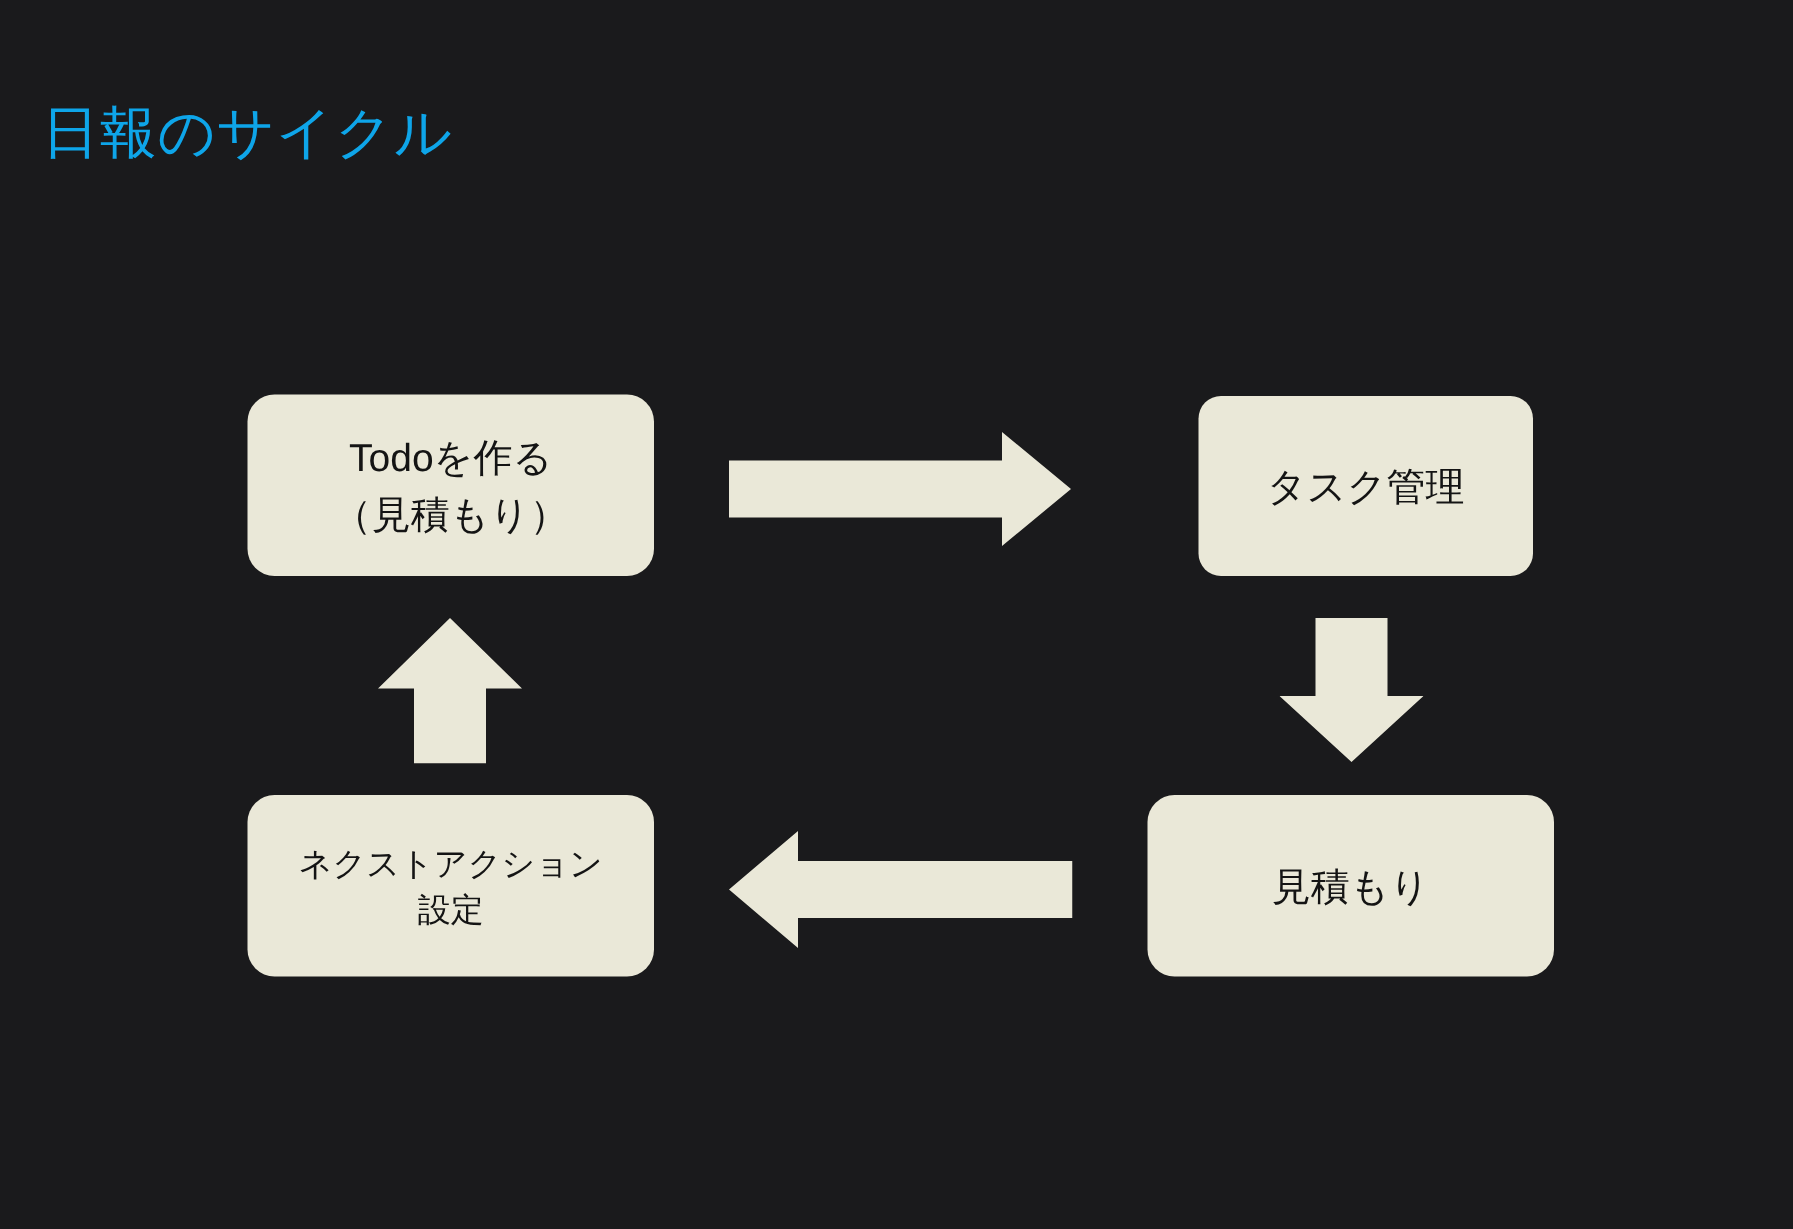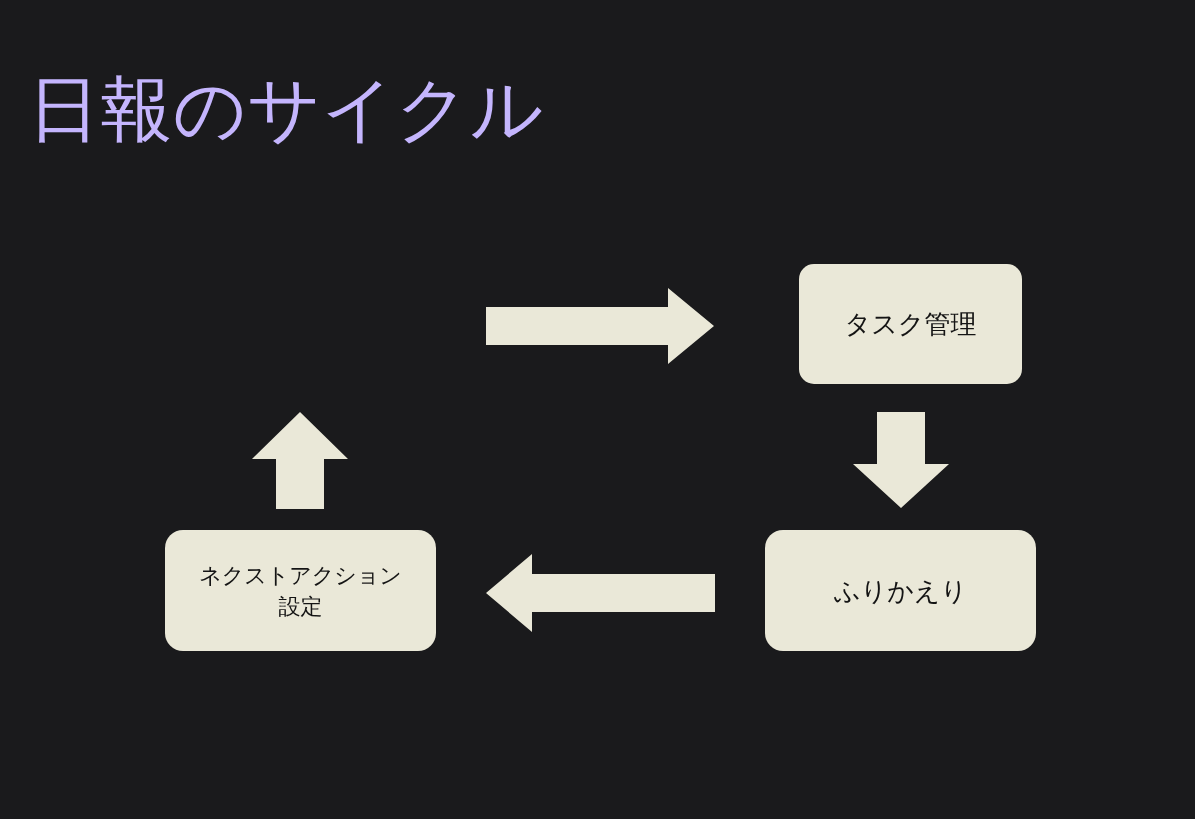--- a/index.html
+++ b/index.html
@@ -14,23 +14,23 @@
     position: relative;
     width: 1195px;
     height: 819px;
     background: #1a1a1c;
     overflow: hidden;
   }
   #slide-title {
     position: absolute;
     left: 28px;
     top: 68px;
-    font-size: 72px;
+    font-size: 38px;
     line-height: 1.15;
-    color: #c4b5fd;
+    color: #0ea5e9;
     letter-spacing: 0.5px;
     white-space: nowrap;
     font-weight: 400;
   }
 
   
   .node {
     position: absolute;
     background: #eae8d8;
     border-radius: 18px;
@@ -68,27 +68,31 @@
   #arrow-left  { left: 486px; top: 554px; width: 229px; height: 78px; }
   #arrow-up    { left: 252px; top: 412px; width: 96px; height: 97px; }
 </style>
 </head>
 <body>
 
 <div id="slide">
 
   <div id="slide-title">日報のサイクル</div>
 
+  <div class="node" id="node-todo">
+    <span class="node-label">Todoを作る
+（見積もり）</span>
+  </div>
 
   <div class="node" id="node-task">
     <span class="node-label">タスク管理</span>
   </div>
 
   <div class="node" id="node-review">
-    <span class="node-label">ふりかえり</span>
+    <span class="node-label">見積もり</span>
   </div>
 
   <div class="node" id="node-next">
     <span class="node-label">ネクストアクション
 設定</span>
   </div>
 
   <div class="arrow" id="arrow-right">
     <svg viewBox="0 0 228 76" width="228" height="76" aria-hidden="true">
       <polygon points="0,19 182,19 182,0 228,38 182,76 182,57 0,57" fill="#eae8d8"></polygon>

